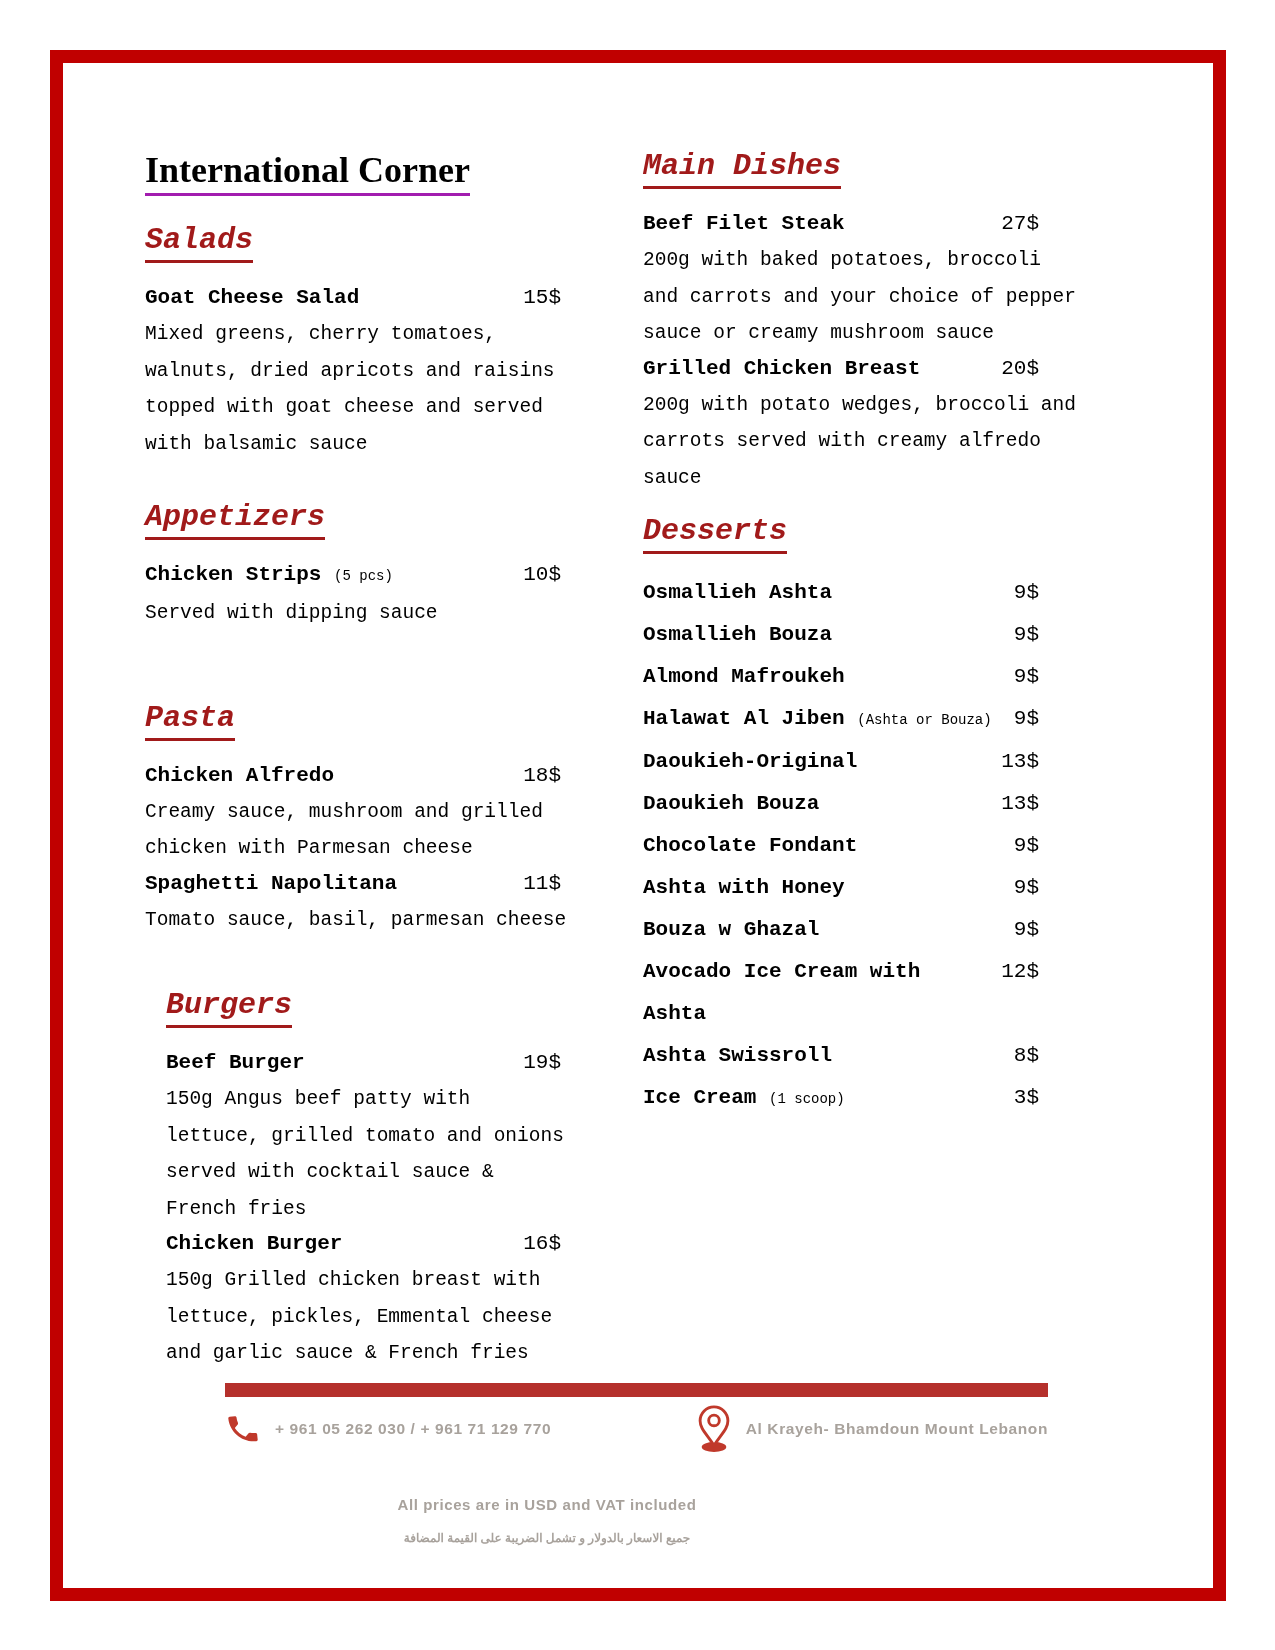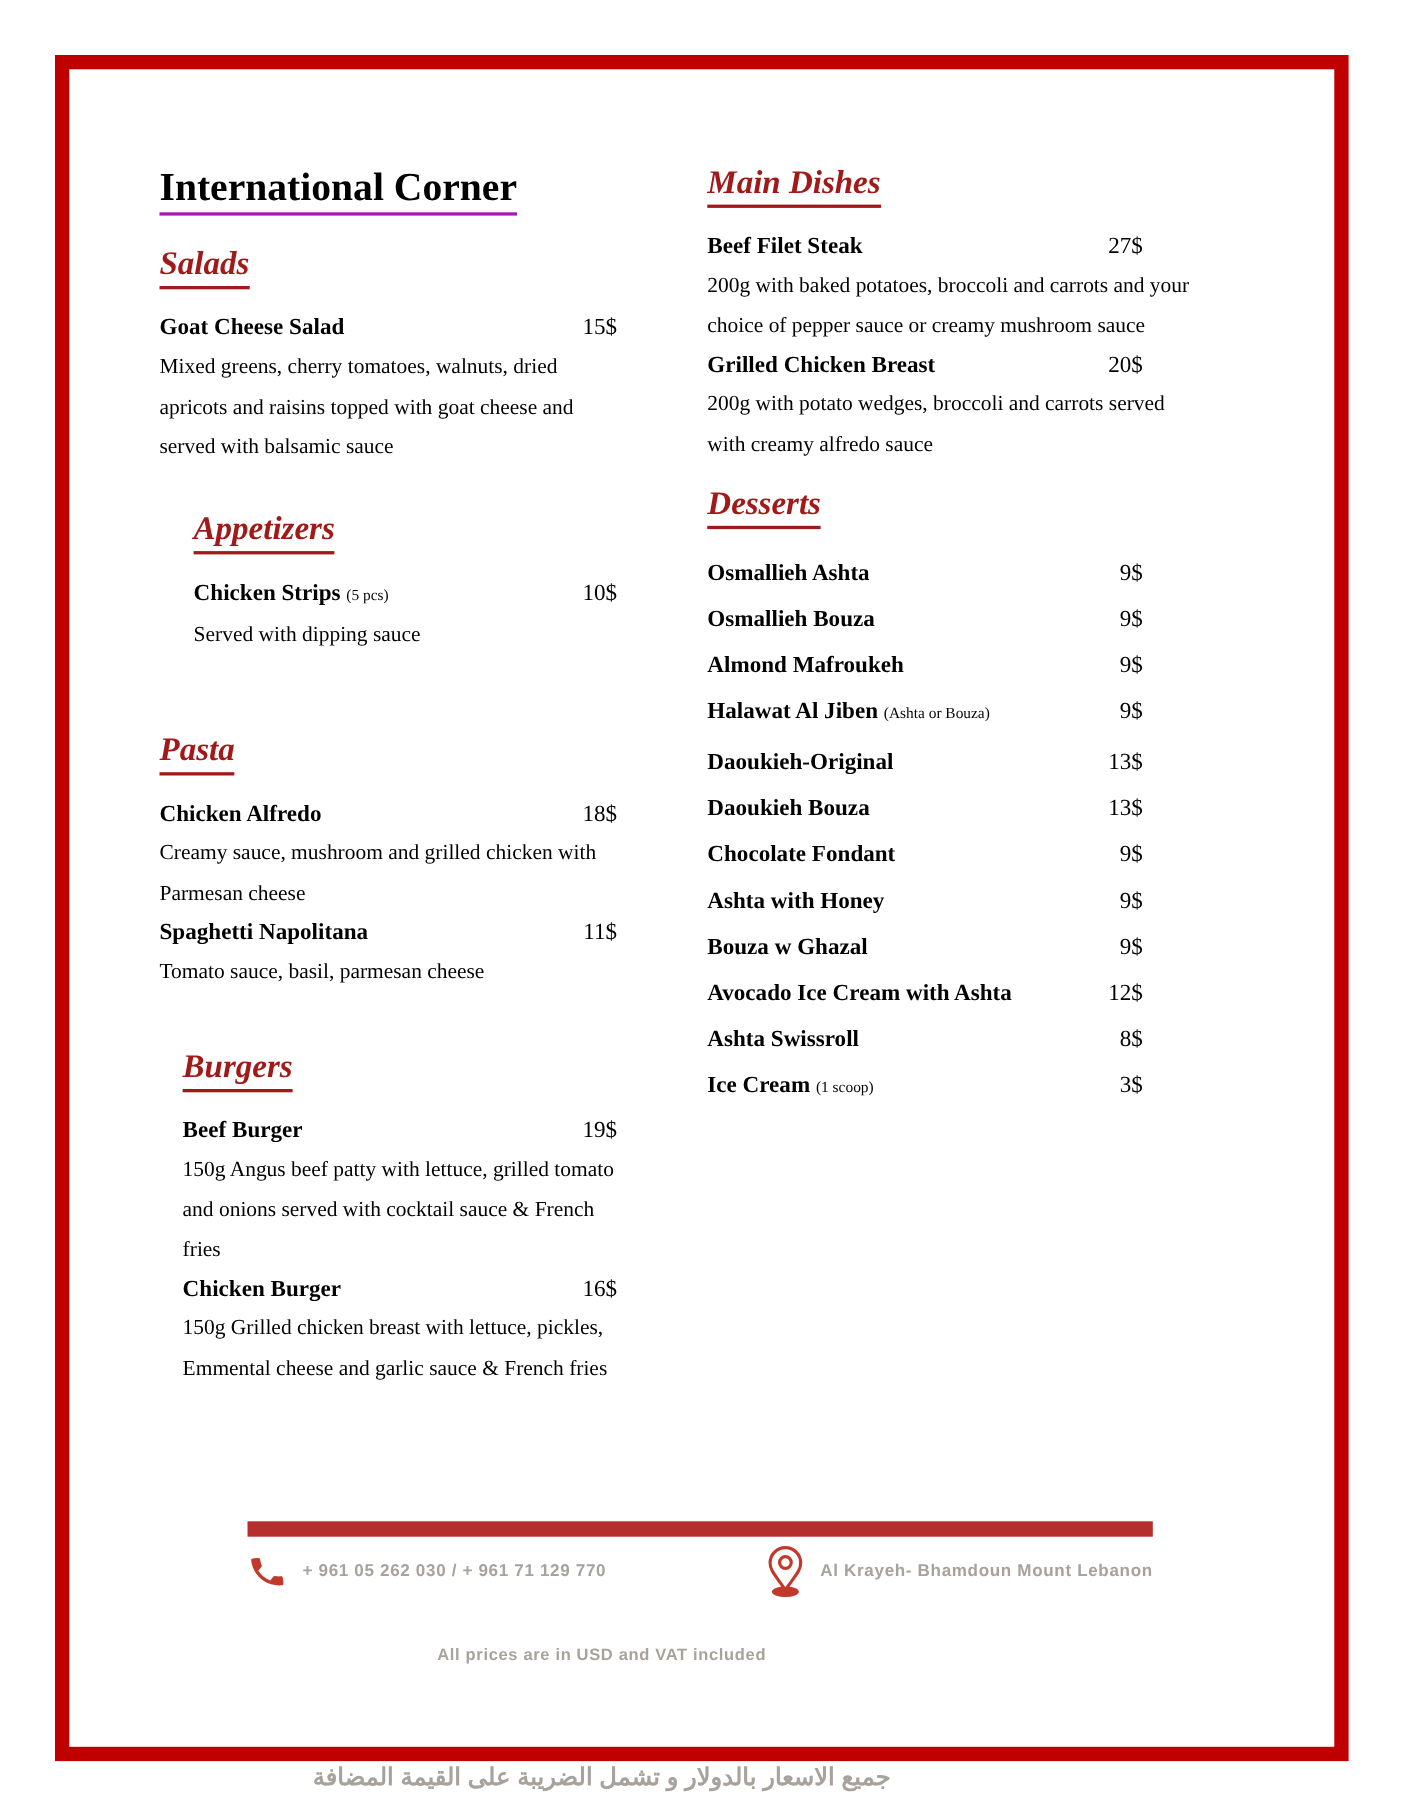--- a/index.html
+++ b/index.html
@@ -22,28 +22,28 @@
   .col{position:absolute;top:148px;}
   .col-left{left:145px;width:426px;}
   .col-right{left:643px;width:426px;}
 
   h1.page-title{
     margin:0 0 30px 0;font-weight:700;font-size:36px;line-height:44px;
     font-family:"Liberation Serif", serif;
   }
   h1.page-title .title-text{border-bottom:3px solid #a21caf;padding-bottom:3px;}
 
-  .menu-section{display:block;}
+  .menu-section{display:block;font-family:Liberation Mono, monospace;}
   .section-title{
     display:inline-block;margin:0 0 18px 0;
     font-style:italic;font-weight:700;font-size:30px;line-height:36px;
     color:var(--heading-red);
     border-bottom:3px solid currentColor;padding-bottom:2px;
   }
-  .sec-appetizers{margin-top:37px;margin-left:31px;}
+  .sec-appetizers{margin-top:37px;}
   .sec-pasta{margin-top:68px;}
   .sec-burgers{margin-top:49px;margin-left:21px;}
   .sec-desserts{margin-top:17px;}
 
   .item{
     display:flex;justify-content:space-between;align-items:baseline;
     font-size:21px;line-height:33px;font-weight:700;
   }
   .col-left .item{padding-right:10px;}
   .col-right .item{padding-right:30px;}
@@ -67,21 +67,21 @@
     font-size:15.5px;letter-spacing:.6px;gap:12px;
   }
   .contact{display:flex;align-items:center;gap:14px;}
   .phone-icon-svg{transform:rotate(-6deg);}
   .footer-note{
     position:absolute;left:0;width:1094px;text-align:center;
     color:var(--footer-gray);font-family:"Liberation Sans", sans-serif;
     font-weight:700;letter-spacing:.6px;
   }
   .footer-note-en{top:1495px;font-size:15px;line-height:20px;}
-  .footer-note-ar{top:1602px;font-size:22px;line-height:28px;direction:rtl;}
+  .footer-note-ar{top:1524px;font-size:12px;line-height:28px;direction:rtl;}
 </style>
 </head>
 <body>
 
 <div class="frame"></div>
 
 <div class="col col-left">
   <h1 class="page-title"><span class="title-text">International Corner</span></h1>
 <section class="menu-section sec-salads"><h2 class="section-title">Salads</h2><div class="item">
         <span class="item-name">Goat Cheese Salad</span>

